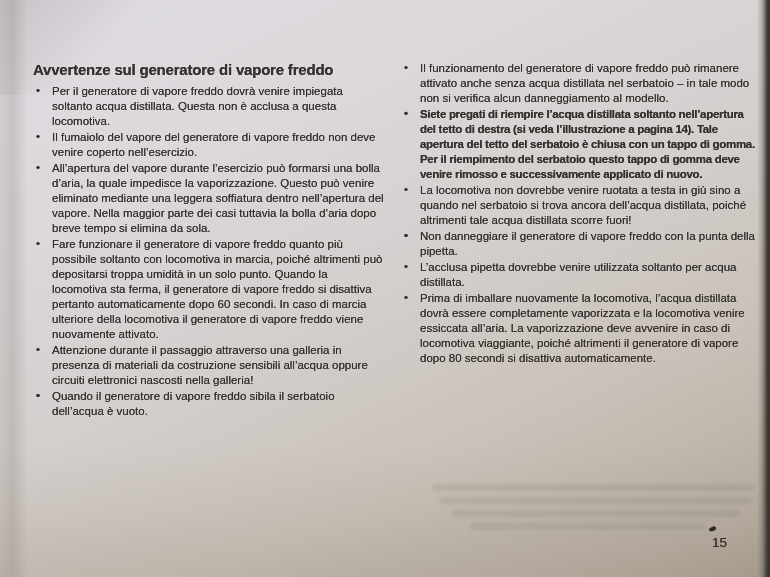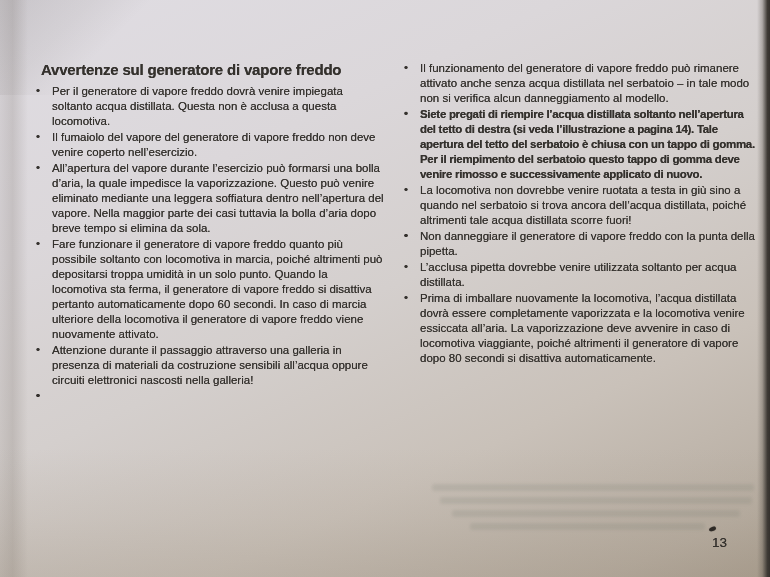--- a/index.html
+++ b/index.html
@@ -40,21 +40,21 @@
     position:absolute;
     color:var(--text,#34312d);
     font-size:11.5px;line-height:15px;
     text-shadow:0 0 0.6px rgba(50,47,44,0.85);
   }
   .col-left{left:33px;top:60px;width:352px;}
   .col-right{left:401px;top:61px;width:357px;}
   h1.title{
     font-size:15px;line-height:19px;font-weight:700;
     letter-spacing:-0.2px;white-space:nowrap;
-    margin:0 0 5px 8px;
+    margin:0 0 5px 0;
   }
   ul.bullets{margin:0;padding:0;list-style:none;}
   ul.bullets li{position:relative;padding-left:19px;margin:0 0 1px 0;}
   ul.bullets li .dot{position:absolute;left:3px;top:-1px;}
   ul.bullets li.bold{font-weight:700;letter-spacing:-0.3px;}
   
   .ghost{position:absolute;left:0;top:0;width:100%;height:100%;pointer-events:none;}
   .ghost .g{
     position:absolute;height:7px;border-radius:3px;
     background:rgba(112,120,104,0.16);
@@ -89,21 +89,21 @@
 
   <div class="col col-left">
     <h1 class="title">Avvertenze sul generatore di vapore freddo</h1>
     <ul class="bullets">
         <li><span class="dot">•</span><span>Per il generatore di vapore freddo dovrà venire impiegata soltanto acqua distillata. Questa non è acclusa a questa locomotiva.</span></li>
         <li><span class="dot">•</span><span>Il fumaiolo del vapore del generatore di vapore freddo non deve venire coperto nell’esercizio.</span></li>
         <li><span class="dot">•</span><span>All’apertura del vapore durante l’esercizio può formarsi una bolla d’aria, la quale impedisce la vaporizzazione. Questo può venire eliminato mediante una leggera soffiatura dentro nell’apertura del vapore. Nella maggior parte dei casi tuttavia la bolla d’aria dopo breve tempo si elimina da sola.</span></li>
         <li><span class="dot">•</span><span>Fare funzionare il generatore di vapore freddo quanto più possibile soltanto con locomotiva in marcia, poiché altrimenti può depositarsi troppa umidità in un solo punto. Quando la locomotiva sta ferma, il generatore di vapore freddo si disattiva pertanto automaticamente dopo 60 secondi. In caso di marcia ulteriore della locomotiva il generatore di vapore freddo viene nuovamente attivato.</span></li>
         <li><span class="dot">•</span><span>Attenzione durante il passaggio attraverso una galleria in presenza di materiali da costruzione sensibili all’acqua oppure circuiti elettronici nascosti nella galleria!</span></li>
         <li><span class="dot">•</span></li>
-        <li><span class="dot">•</span></li>
+        <li><span class="dot">•</span><span>Quando il generatore di vapore freddo sibila il serbatoio dell’acqua è vuoto.</span></li>
       </ul>
   </div>
 
   <div class="col col-right">
     <ul class="bullets">
         <li><span class="dot">•</span><span>Il funzionamento del generatore di vapore freddo può rimanere attivato anche senza acqua distillata nel serbatoio – in tale modo non si verifica alcun danneggiamento al modello.</span></li>
         <li class="bold"><span class="dot">•</span><span>Siete pregati di riempire l’acqua distillata soltanto nell’apertura del tetto di destra (si veda l’illustrazione a pagina 14). Tale apertura del tetto del serbatoio è chiusa con un tappo di gomma. Per il riempimento del serbatoio questo tappo di gomma deve venire rimosso e successivamente applicato di nuovo.</span></li>
         <li><span class="dot">•</span><span>La locomotiva non dovrebbe venire ruotata a testa in giù sino a quando nel serbatoio si trova ancora dell’acqua distillata, poiché altrimenti tale acqua distillata scorre fuori!</span></li>
         <li><span class="dot">•</span></li>
         <li><span class="dot">•</span><span>Non danneggiare il generatore di vapore freddo con la punta della pipetta.</span></li>
@@ -113,16 +113,16 @@
   </div>
 
   <div class="ghost">
     <div class="g g1"></div>
     <div class="g g2"></div>
     <div class="g g3"></div>
     <div class="g g4"></div>
   </div>
 
   <div class="speck"></div>
-  <div class="page-number">13</div>
+  <div class="page-number">15</div>
 
   <div class="edge-right"></div>
 </div>
 
 </body></html>

